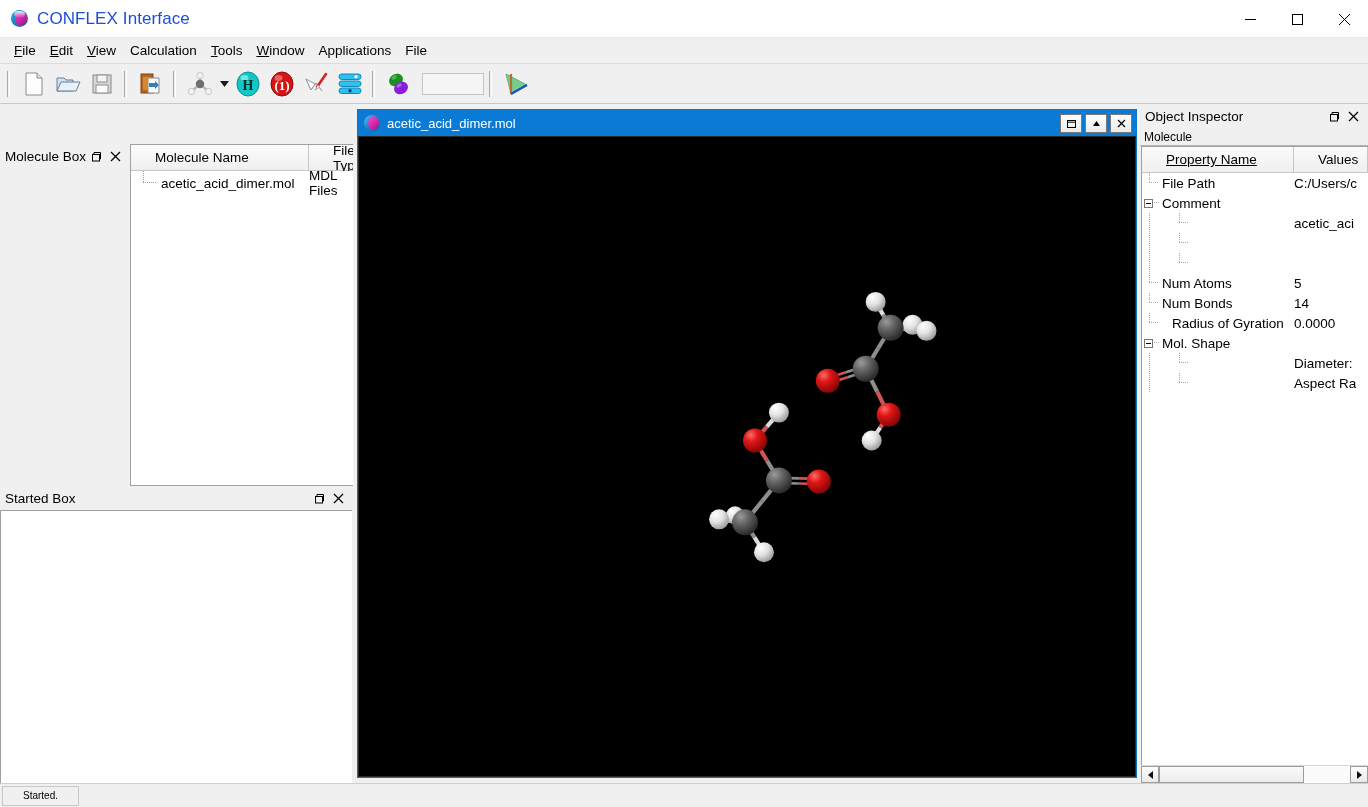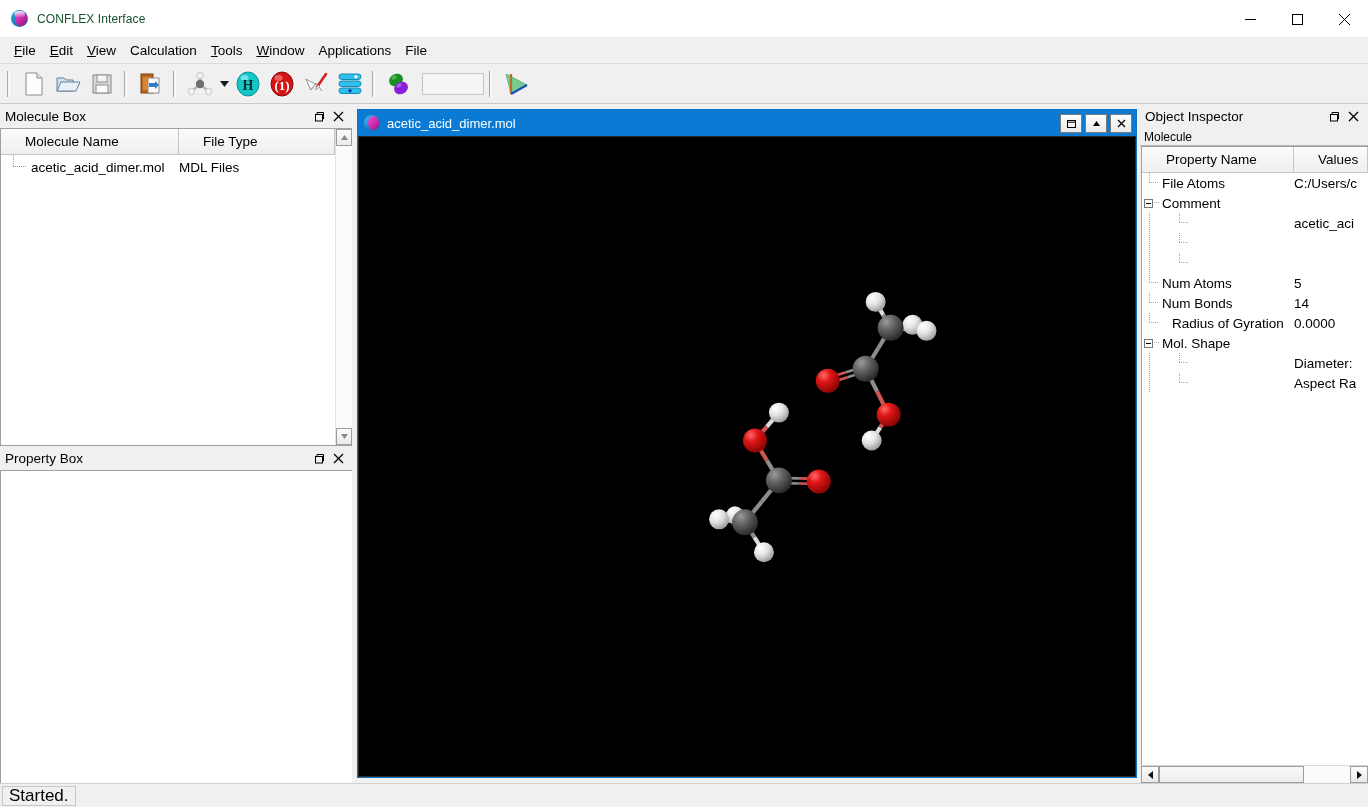--- a/index.html
+++ b/index.html
@@ -38,21 +38,21 @@
     position: absolute; left: 4px; top: 1px; width: 12px; height: 15px;
     border-radius: 50%;
     background: linear-gradient(135deg,#e04bd0 0%, #c3239f 60%, #8d1577 100%);
   }
   .titlebar .app-icon .gloss {
     position: absolute; left: 3px; top: 1px; width: 11px; height: 7px;
     border-radius: 50% 50% 60% 60%;
     background: linear-gradient(180deg, rgba(255,255,255,.85), rgba(255,255,255,0));
   }
   .titlebar .title {
-    font-size: 12px; color: #14532d; letter-spacing: .1px;
+    font-size: 17px; color: #1d4ed8; letter-spacing: .1px;
   }
   .titlebar .win-buttons { margin-left: auto; display: flex; height: 100%; }
   .win-btn {
     width: 47px; height: 38px;
     display: flex; align-items: center; justify-content: center;
     background: transparent; border: none; cursor: default;
   }
   .win-btn svg { display: block; }
 
   
@@ -124,21 +124,21 @@
     width: 18px; height: 18px; display:flex; align-items:center; justify-content:center;
     cursor: default;
   }
 
   
   .left-col {
     width: 353px; flex: 0 0 353px;
     display: flex; flex-direction: column;
     background: #f0f0f0;
   }
-  .mol-box { flex: 0 0 342px; display: flex; flex-direction: column; min-height: 0; }
+  .mol-box { flex: 0 0 342px; display: flex; flex-direction: row; min-height: 0; margin-top: 40px; }
   .list-wrap {
     flex: 1 1 auto; margin: 0 1px 0 0;
     display: flex; min-height: 0;
     border: 1px solid #a0a0a0; border-right: none;
     background: #fff;
   }
   .list-main { flex: 1 1 auto; display: flex; flex-direction: column; min-width: 0; background:#fff; }
   .table-header { display: flex; height: 26px; flex: 0 0 26px; background: #f0f0f0; }
   .th {
     display: flex; align-items: center;
@@ -246,21 +246,21 @@
     font-size: 12px; color: #000;
     padding-left: 4px; display: flex; align-items: center;
     border-bottom: 1px solid #b5b5b5;
   }
   .insp-body {
     flex: 1 1 auto; display: flex; flex-direction: column; min-height: 0;
     border: 1px solid #a0a0a0; border-right: none; border-bottom: none;
     background: #fff; margin-left: 1px;
   }
   .insp-head { display: flex; height: 26px; flex: 0 0 26px; }
-  .insp-head .th.p1 { width: 152px; flex: 0 0 152px; }
+  .insp-head .th.p1 { width: 152px; flex: 0 0 152px; text-decoration: underline; }
   .insp-head .th.p2 { flex: 1 1 auto; }
   .insp-rows { flex: 1 1 auto; overflow: hidden; background: #fff; }
   .ins-row {
     display: flex; height: 20px; align-items: center;
     font-size: 13.5px; color: #000; cursor: default; white-space: nowrap;
   }
   .ins-name {
     width: 152px; flex: 0 0 152px; display: flex; align-items: center;
     overflow: hidden;
   }
@@ -315,23 +315,23 @@
   .hs-track { flex: 1 1 auto; }
 
   
   .statusbar {
     height: 24px; flex: 0 0 24px;
     background: #f0f0f0;
     display: flex; align-items: center;
     border-top: 1px solid #d0d0d0;
   }
   .status-cell {
-    height: 20px; margin: 0 0 0 2px; padding: 0 6px;
+    height: 20px; margin: 0 0 0 2px; padding: 0 20px;
     display: flex; align-items: center;
-    font-size: 17px; color: #000;
+    font-size: 10px; color: #000;
     border: 1px solid #c8c8c8;
   }
 </style>
 </head>
 <body>
 
 <div class="app">
 
   <div class="titlebar">
     <div class="app-icon">
@@ -539,21 +539,21 @@
               <svg width="7" height="5" viewBox="0 0 7 5">
                   <path d="M0 0 L7 0 L3.5 5 Z" fill="#888"></path>
                 </svg>
             </div>
           </div>
         </div>
       </div>
 
       <div class="prop-box">
         <div class="dock-head">
-          <div class="dock-title">Property Box</div>
+          <div class="dock-title">Started Box</div>
           <div class="dock-tools">
             <div class="dock-ic">
               <svg width="11" height="11" viewBox="0 0 11 11">
                 <rect x="2.5" y="3.5" width="7" height="6.5" fill="none" stroke="#000" stroke-width="1"></rect>
                 <path d="M4 3 V1.5 H10.5 V8 H9" fill="none" stroke="#000" stroke-width="1"></path>
               </svg>
             </div>
             <div class="dock-ic">
               <svg width="11" height="11" viewBox="0 0 11 11">
                 <line x1="1" y1="1" x2="10" y2="10" stroke="#000" stroke-width="1.2"></line>
@@ -720,21 +720,21 @@
 
       <div class="insp-body">
         <div class="insp-head">
           <div class="th p1">Property Name</div>
           <div class="th p2">Values</div>
         </div>
         <div class="insp-rows" id="insp-rows">
             <div class="ins-row">
               <div class="ins-name">
                 <div class="guide leaf"></div>
-                <span style="margin-left: 6px;">File Atoms</span>
+                <span style="margin-left: 6px;">File Path</span>
               </div>
               <div class="ins-val">C:/Users/c</div>
             </div>
             <div class="ins-row">
               <div class="ins-name">
                 <div class="expander">
                   <div class="bx"></div>
                   <div class="dots"></div>
                 </div>
                 <span style="margin-left: 6px;">Comment</span>

